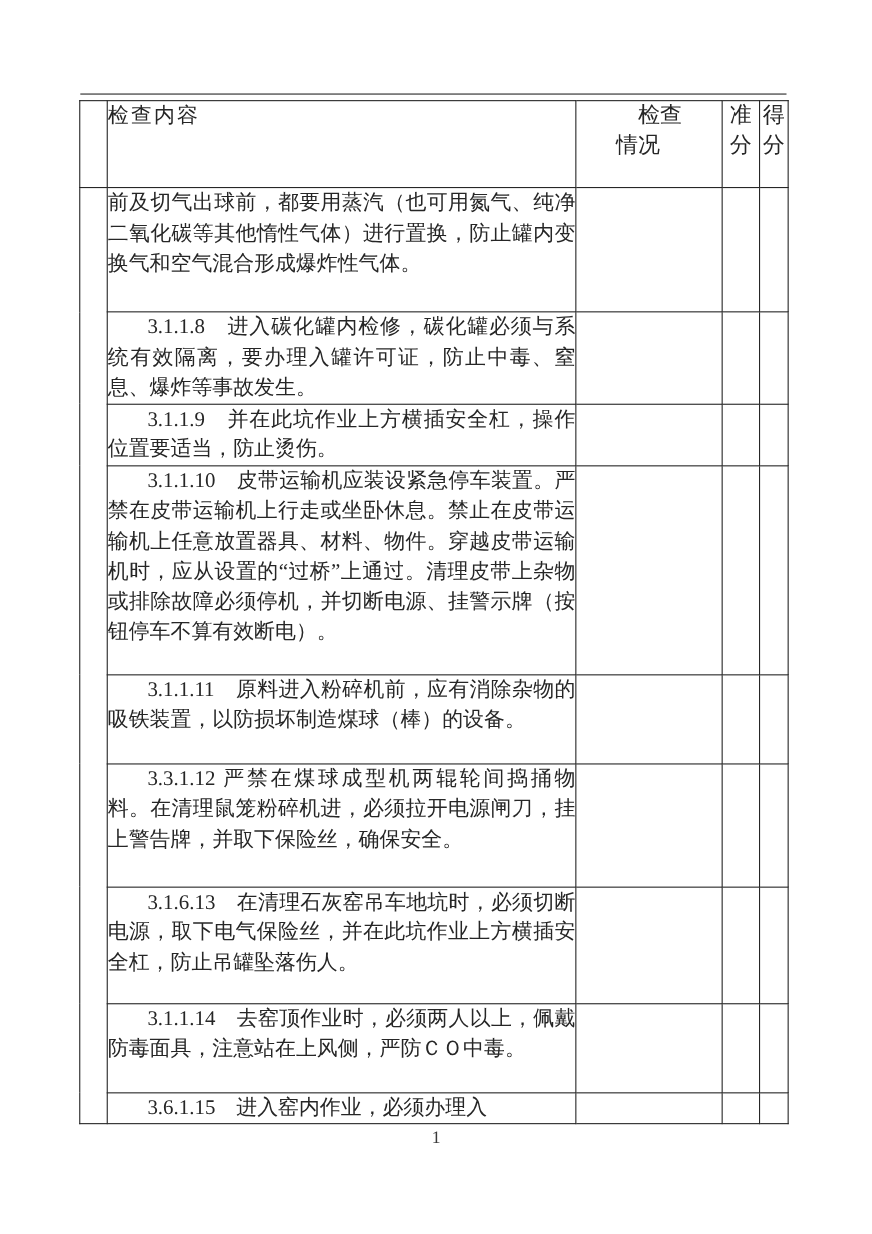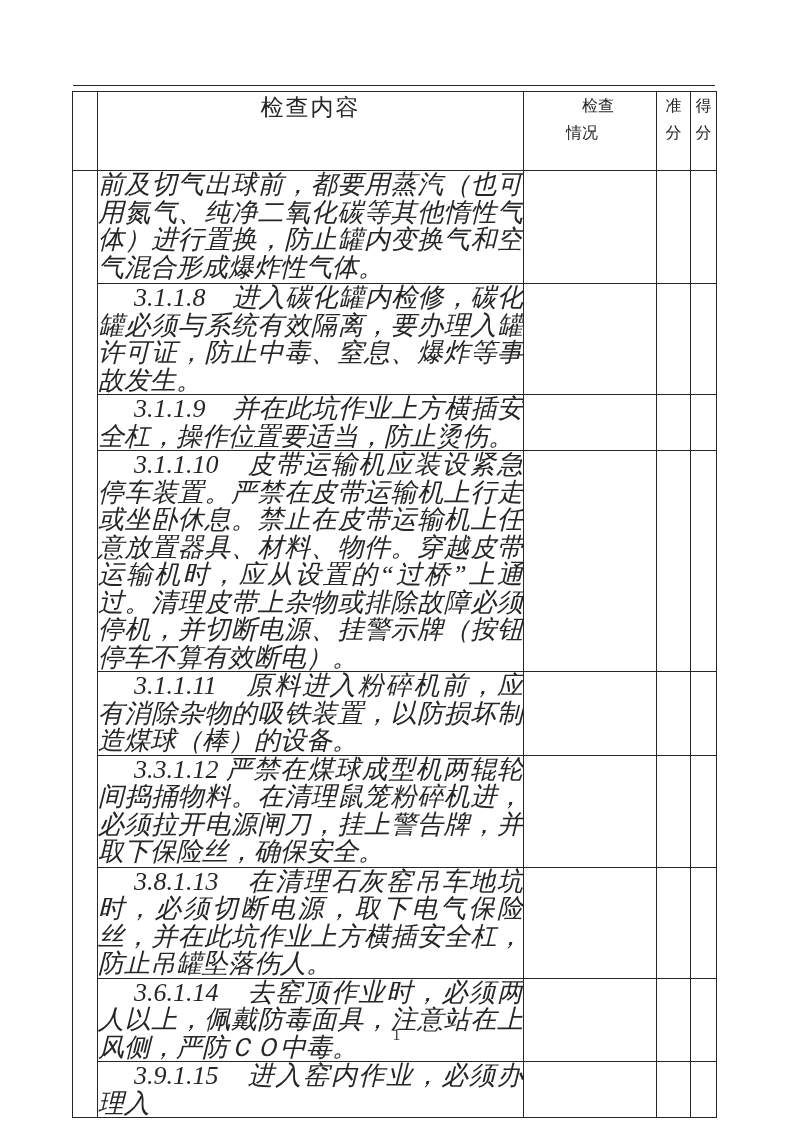--- a/index.html
+++ b/index.html
@@ -41,47 +41,45 @@
   tr.r2 td { height: 77px; margin-left: 26px; }
   tr.r3 td { height: 55px; }
   tr.r4 td { height: 189px; }
   tr.r5 td { height: 80px; }
   tr.r6 td { height: 111px; }
   tr.r7 td { height: 105px; }
   tr.r8 td { height: 80px; }
   tr.r9 td { height: 25px; }
 
   td.h-main {
-    text-align: center;
     vertical-align: middle;
-    font-size: 23px;
+    font-size: 19px;
     letter-spacing: 2px;
     font-family: Liberation Serif, serif;
   }
   td.h-two {
     text-align: center;
     vertical-align: middle;
     font-size: 20px;
   }
   .preline {
     display: inline-block;
     white-space: pre-line;
     text-align: left;
     line-height: 27px;
-    font-size: 16px;
+    font-size: 20px;
   }
   .preline.ctr { text-align: center; }
 
   td.content-cell { padding: 2px 3px 0 5px; }
   .para {
-    font-size: 26px;
+    font-size: 19px;
     line-height: 27.5px;
     text-align: justify;
     text-align-last: left;
-    font-style: italic;
   }
   .para.indent { text-indent: 36px; }
 
   .footer-page-number {
     position: absolute;
     left: 0; top: 1026px;
     width: 793px;
     text-align: center;
     font-size: 16px;
     color: #3a3a3a;
@@ -170,39 +168,39 @@
       <td class="content-cell">
         <div class="para indent">3.3.1.12 严禁在煤球成型机两辊轮间捣捅物料。在清理鼠笼粉碎机进，必须拉开电源闸刀，挂上警告牌，并取下保险丝，确保安全。</div>
       </td>
       <td></td>
       <td></td>
       <td></td>
     </tr>
 
     <tr class="r7">
       <td class="content-cell">
-        <div class="para indent">3.8.1.13　在清理石灰窑吊车地坑时，必须切断电源，取下电气保险丝，并在此坑作业上方横插安全杠，防止吊罐坠落伤人。</div>
+        <div class="para indent">3.1.6.13　在清理石灰窑吊车地坑时，必须切断电源，取下电气保险丝，并在此坑作业上方横插安全杠，防止吊罐坠落伤人。</div>
       </td>
       <td></td>
       <td></td>
       <td></td>
     </tr>
 
     <tr class="r8">
       <td class="content-cell">
-        <div class="para indent">3.6.1.14　去窑顶作业时，必须两人以上，佩戴防毒面具，注意站在上风侧，严防ＣＯ中毒。</div>
+        <div class="para indent">3.1.1.14　去窑顶作业时，必须两人以上，佩戴防毒面具，注意站在上风侧，严防ＣＯ中毒。</div>
       </td>
       <td></td>
       <td></td>
       <td></td>
     </tr>
 
     <tr class="r9">
       <td class="content-cell">
-        <div class="para indent">3.9.1.15　进入窑内作业，必须办理入</div>
+        <div class="para indent">3.6.1.15　进入窑内作业，必须办理入</div>
       </td>
       <td></td>
       <td></td>
       <td></td>
     </tr>
   </tbody>
 </table>
 
 <div class="footer-page-number">1</div>
 

